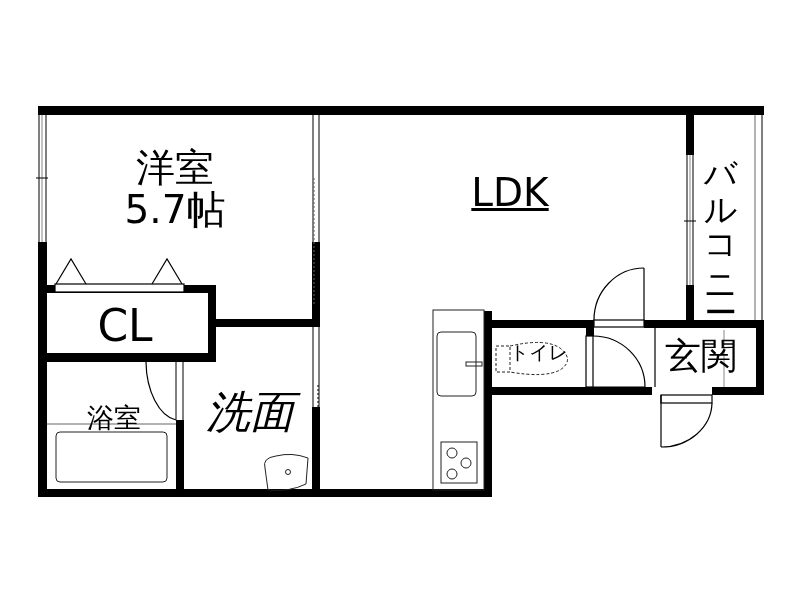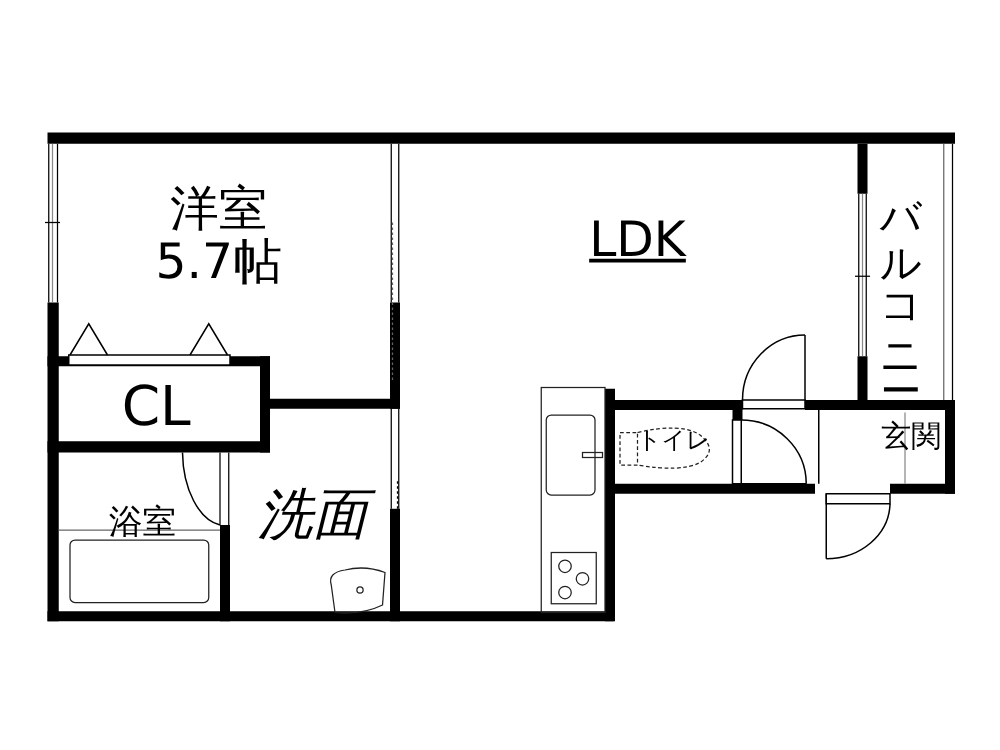--- a/index.html
+++ b/index.html
@@ -135,13 +135,13 @@
 <div class="label vert" style="left:703px; top:137px; height:160px;">バルコニー</div>
 
 <div class="label mid" style="left:80px; top:302px; width:90px;">CL</div>
 
 <div class="label mid" style="left:64px; top:403px; width:100px; font-size:27px;">浴室</div>
 
 <div class="label mid" style="left:195px; top:388px; width:110px;font-style:italic;">洗面</div>
 
 <div class="label small" style="left:497px; top:342px; width:84px;">トイレ</div>
 
-<div class="label mid" style="left:684px; top:337px; width:90px; font-size:24px;">玄関</div>
+<div class="label mid" style="left:656px; top:337px; width:90px; font-size:36px;">玄関</div>
 
 </body></html>

